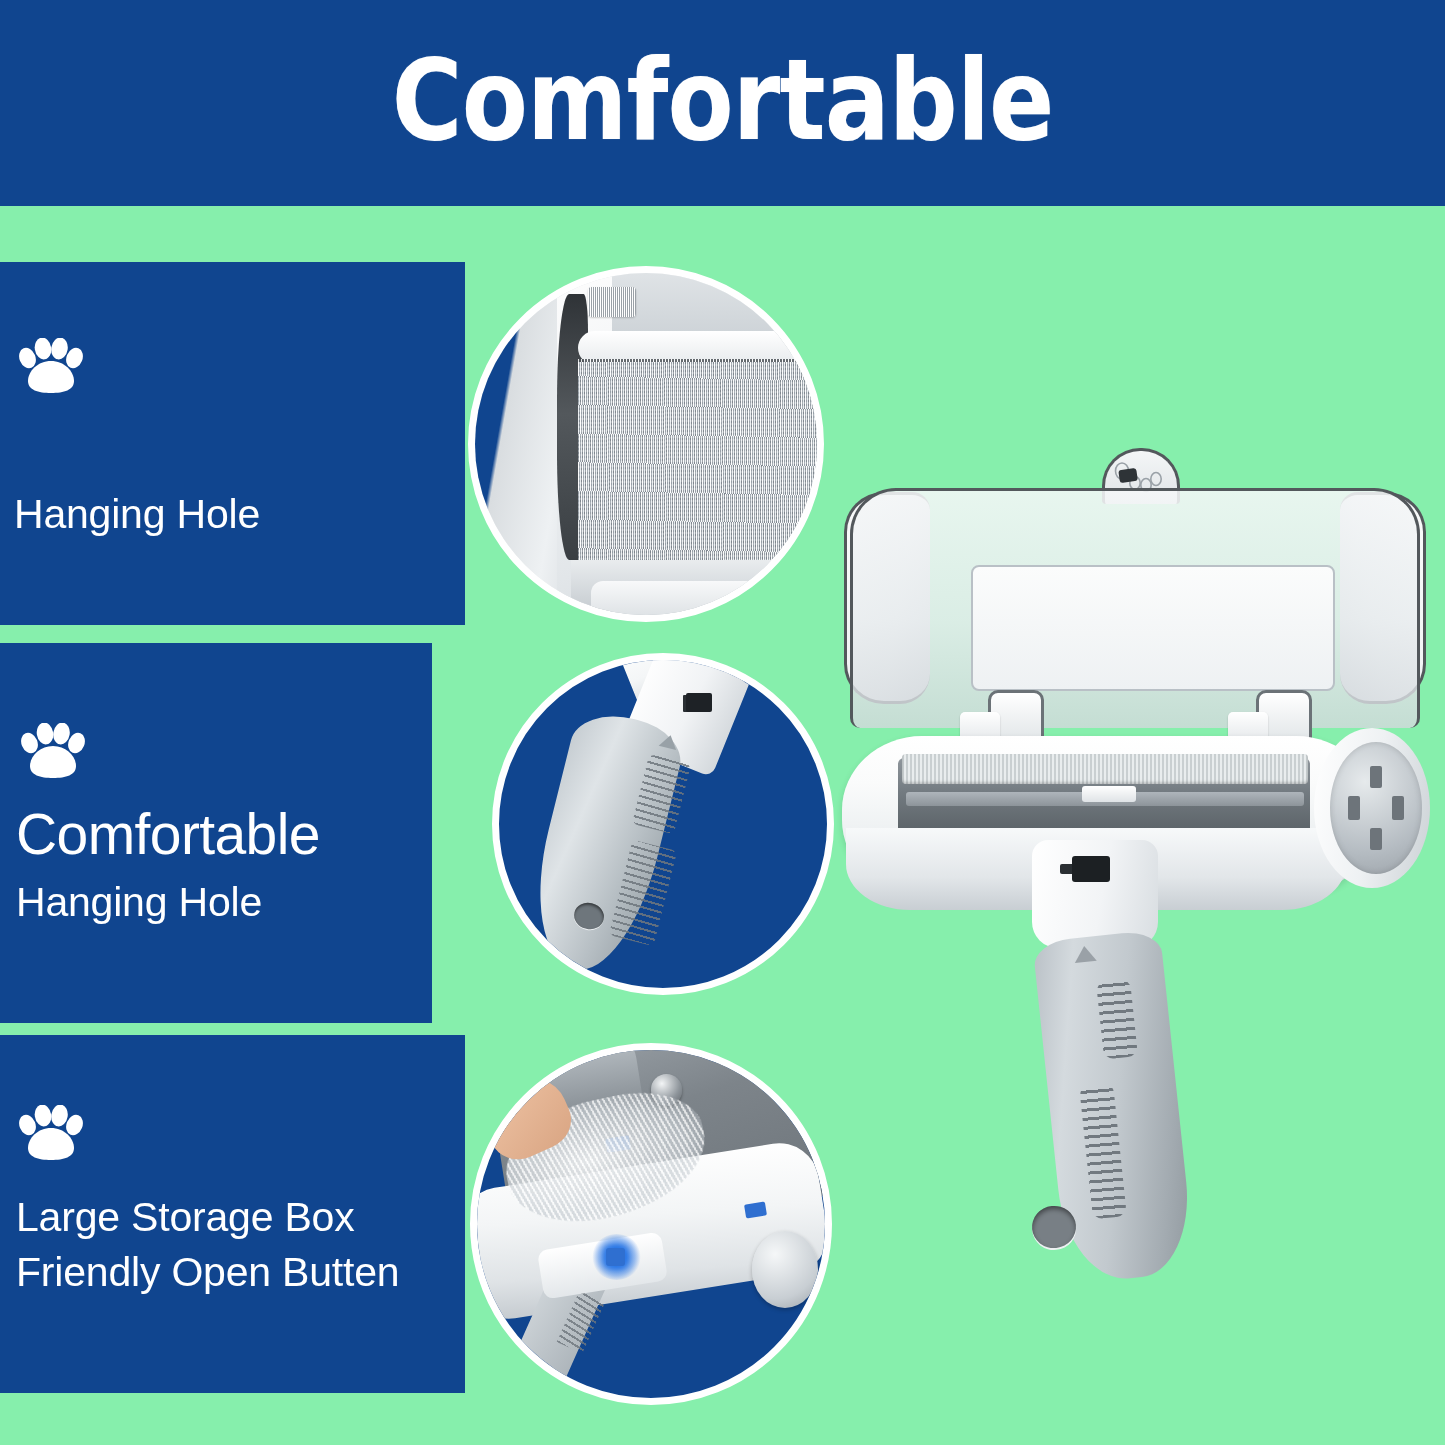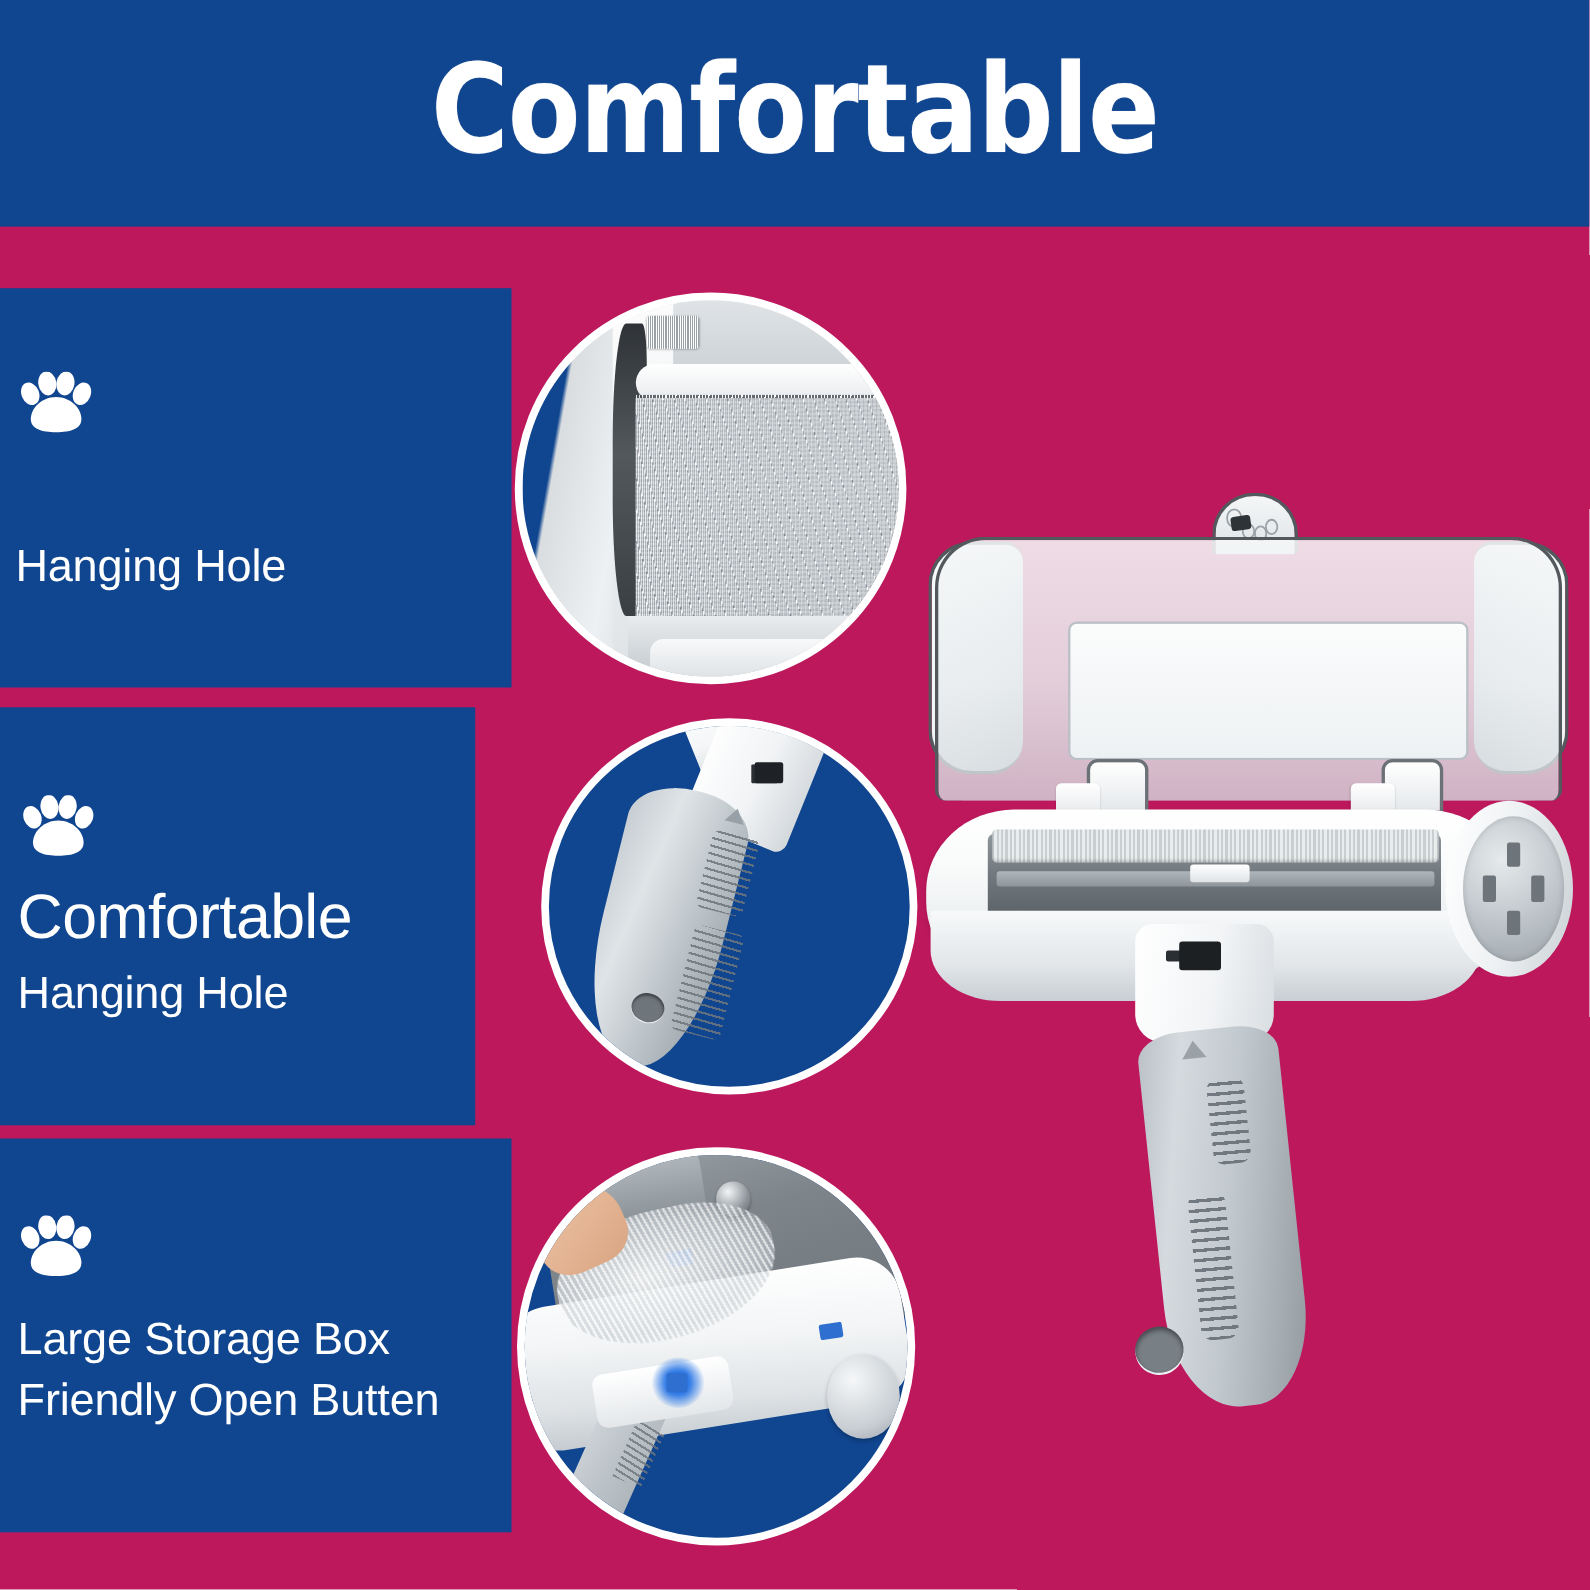--- a/index.html
+++ b/index.html
@@ -10,21 +10,21 @@
   body {
     width: 1445px;
     height: 1445px;
     font-family: "Liberation Sans", sans-serif;
     overflow: hidden;
     position: relative;
   }
   .page {
     position: absolute;
     inset: 0;
-    background: #be185d;
+    background: #86efac;
   }
 
   
   .header-banner {
     position: absolute;
     left: 0;
     top: 0;
     width: 1445px;
     height: 206px;
     background: #10458f;

